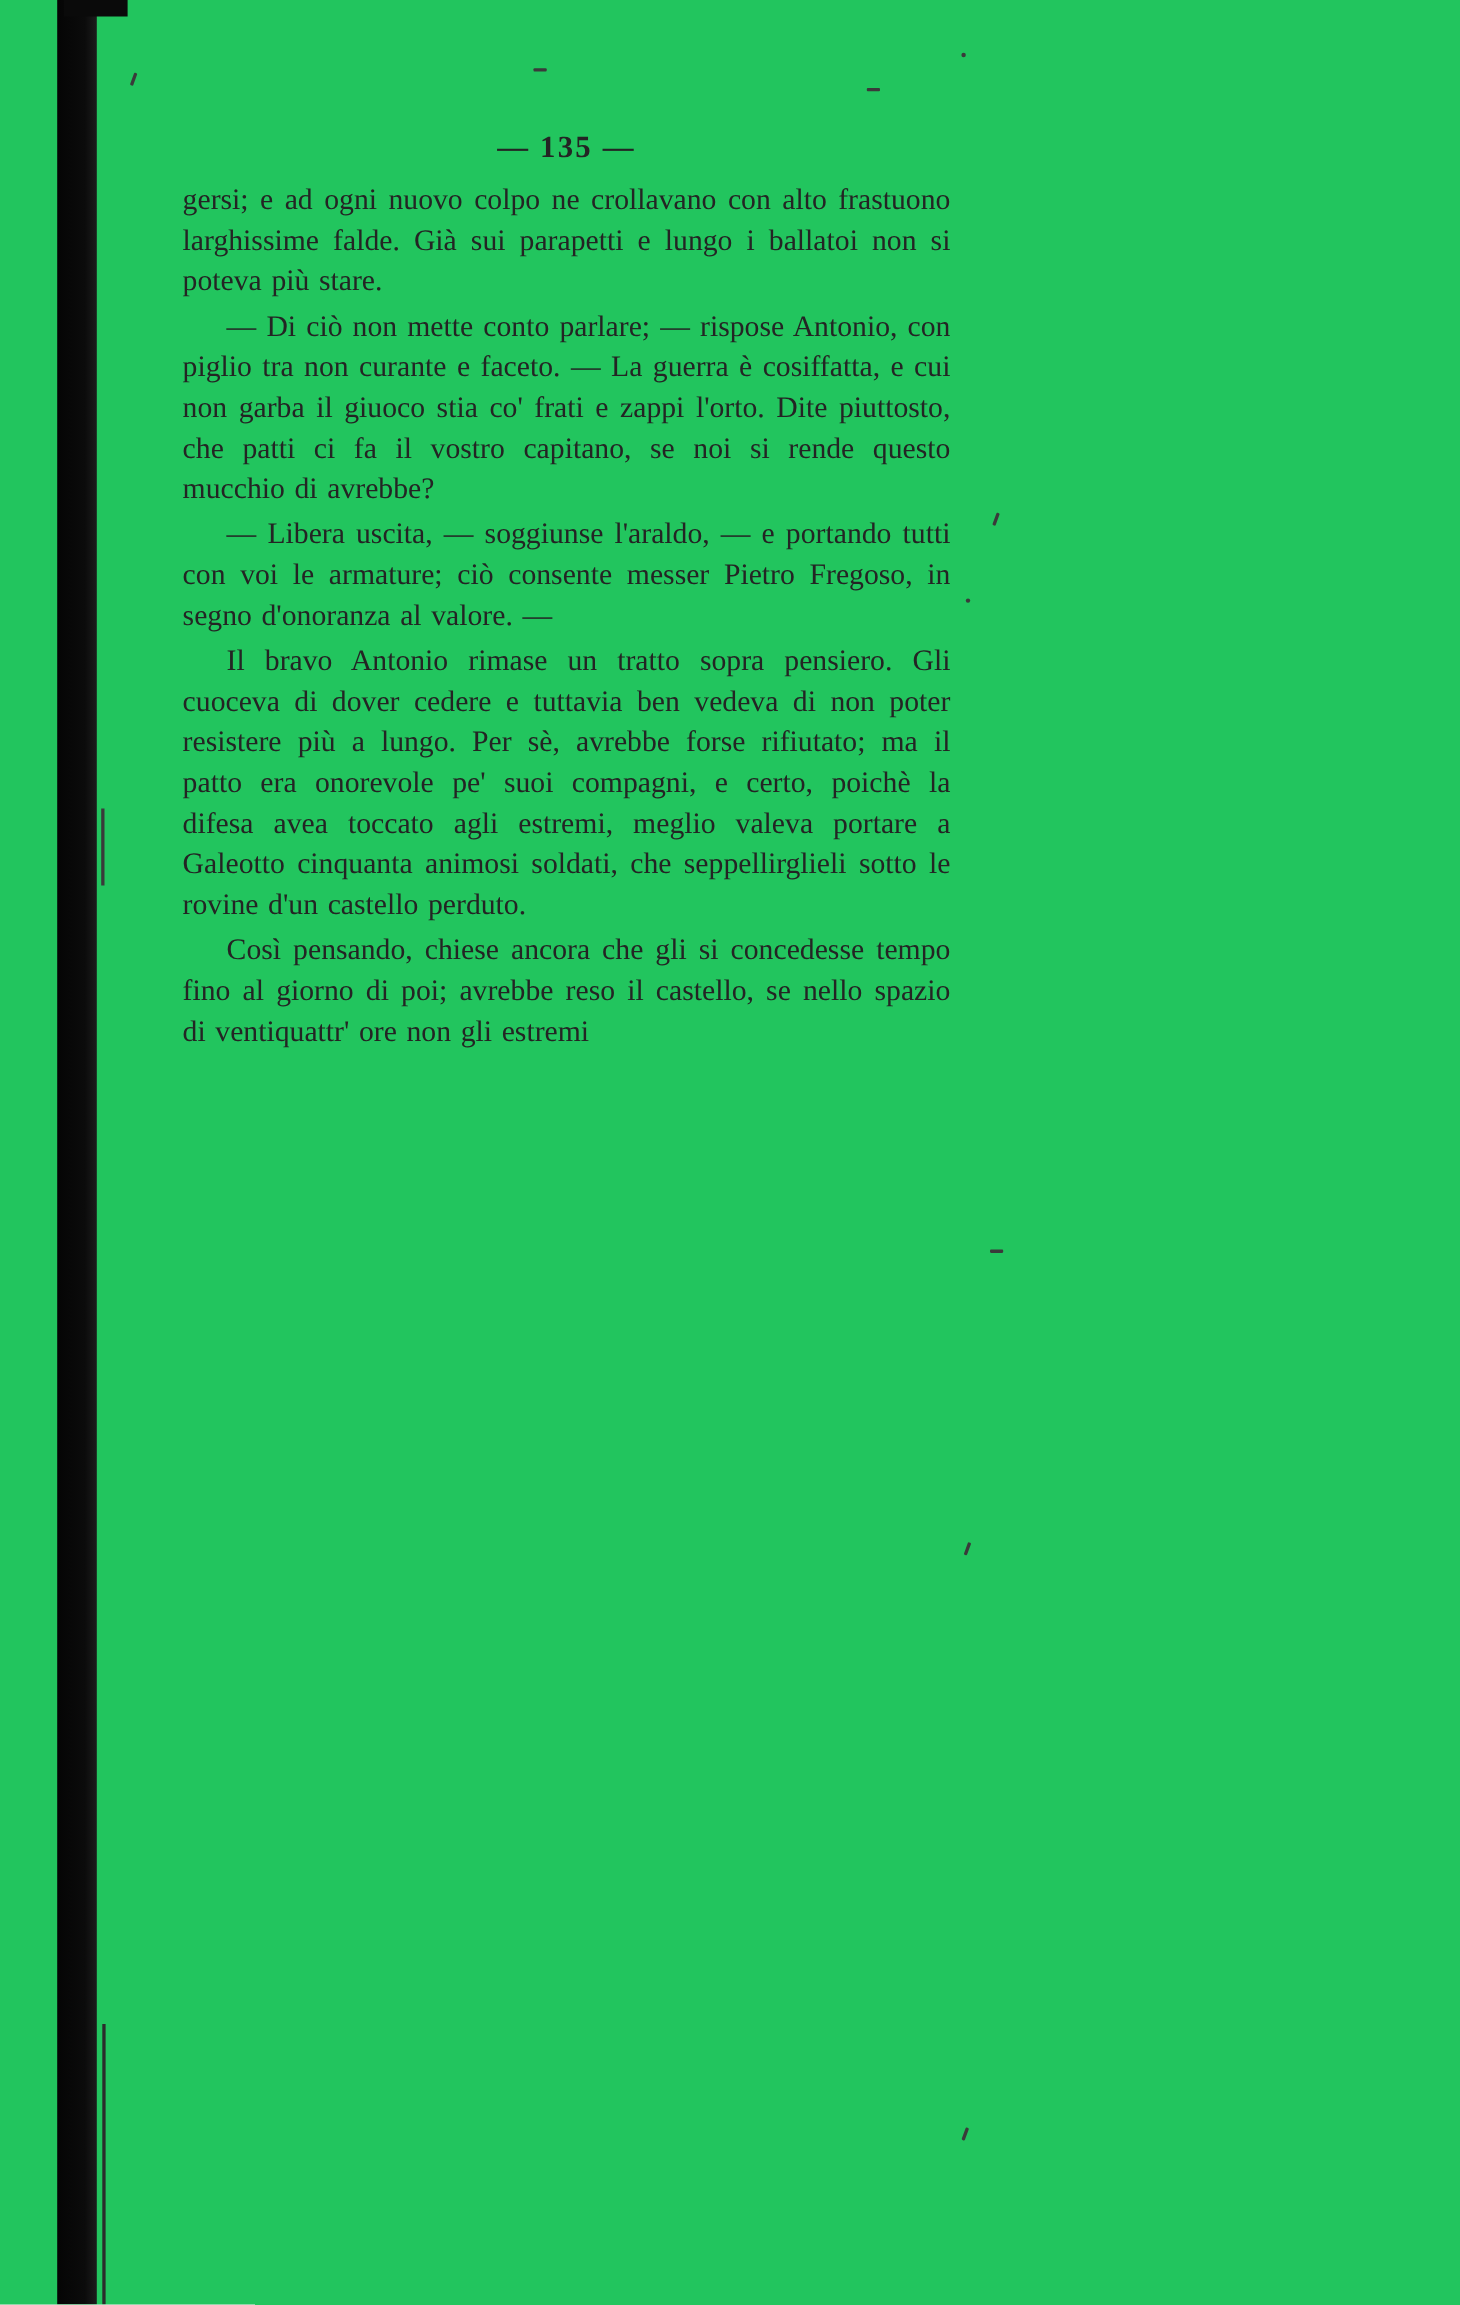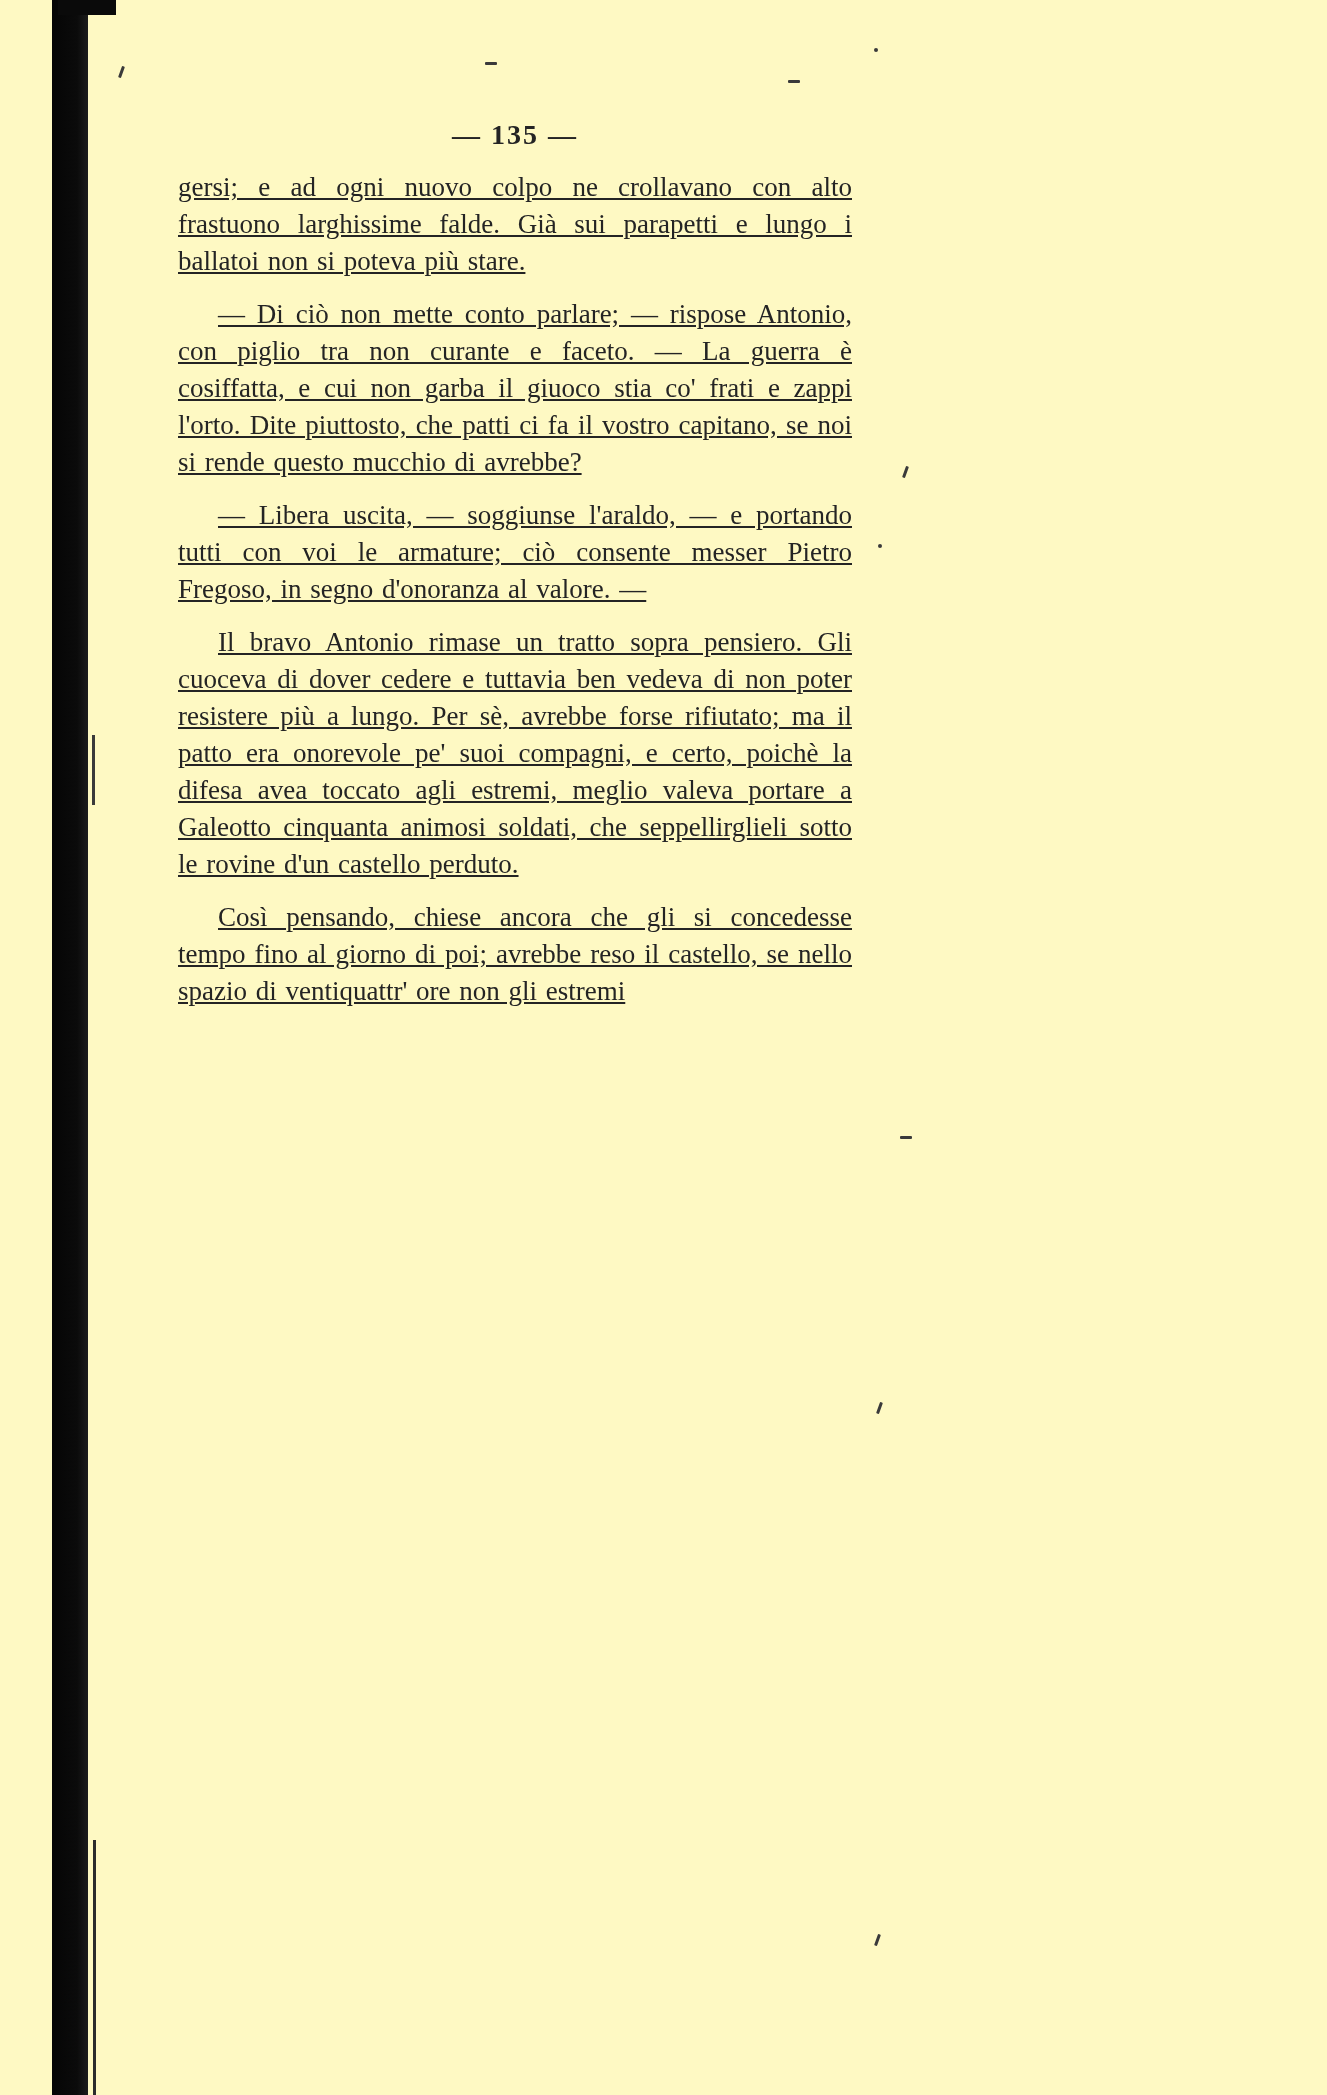--- a/index.html
+++ b/index.html
@@ -5,21 +5,21 @@
   html, body {
     margin: 0;
     padding: 0;
     background: #e8e8e6;
   }
   .scan-page {
     position: relative;
     width: 1327px;
     height: 2095px;
     margin: 0 auto;
-    background: #fef9c3;
+    background: #22c55e;
     overflow: hidden;
     font-family: "Liberation Serif", "DejaVu Serif", serif;
     color: #242424;
   }
   
   .binding-strip {
     position: absolute;
     left: 52px;
     top: 0;
     width: 36px;
@@ -60,24 +60,23 @@
     text-align: justify;
   }
   .page-number {
     text-align: center;
     font-size: 28px;
     letter-spacing: 2px;
     margin: 0 0 10px 0;
     font-weight: bold;
   }
   .text-block p {
-    margin: 16px;
+    margin: 4px;
     text-indent: 40px;
     word-spacing: 2px;
-    text-decoration: underline;
   }
   .text-block p.p-first {
     text-indent: 0;
   }
   
   .speck {
     position: absolute;
     background: #3a3a3a;
     border-radius: 1px;
   }

